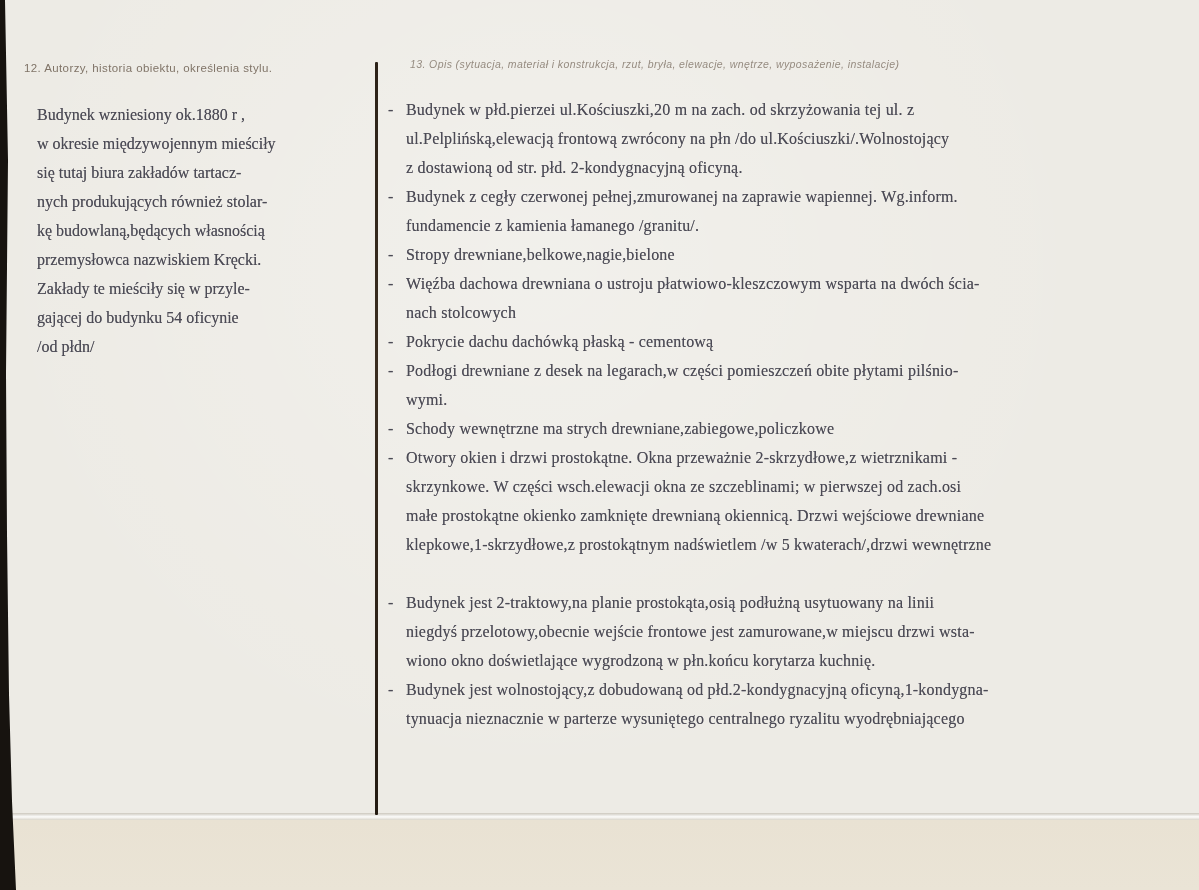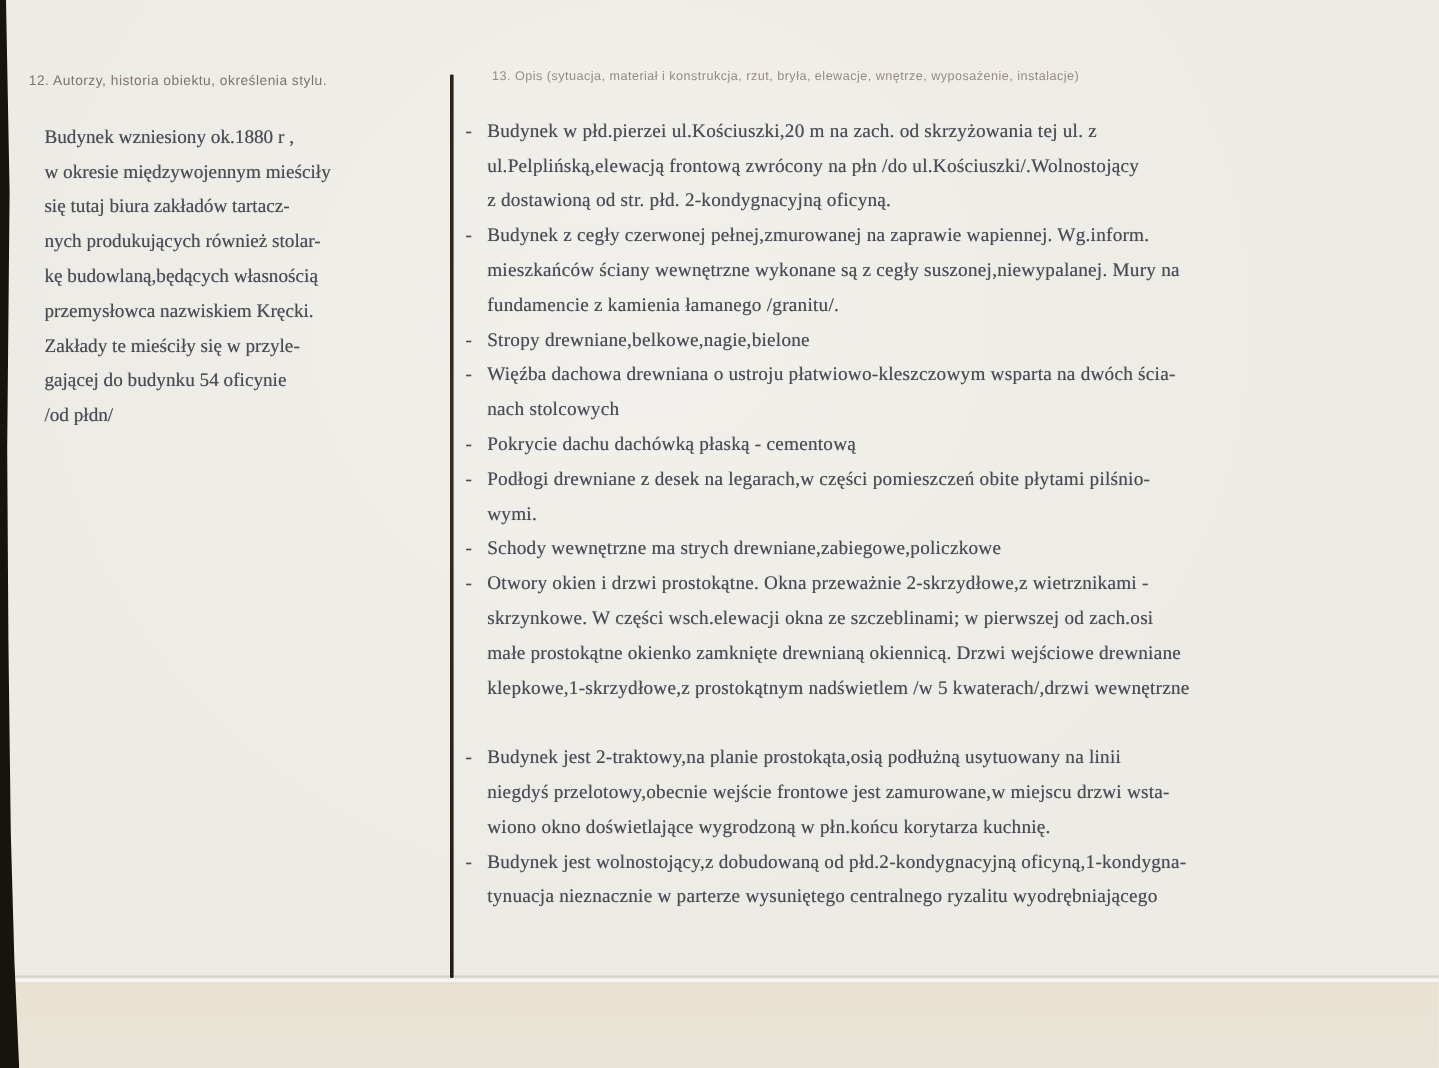--- a/index.html
+++ b/index.html
@@ -46,21 +46,21 @@
   }
   .field-label{
     position:absolute;
     font-family:"Liberation Sans","DejaVu Sans",sans-serif;
     font-size:11.5px;letter-spacing:0.4px;
     color:var(--label);
     opacity:0.92;
     white-space:nowrap;
   }
   #label-12{left:24px;top:62px;text-align:center;}
-  #label-13{left:410px;top:58px;font-size:10.5px;opacity:0.75;}
+  #label-13{left:410px;top:58px;font-size:10.5px;opacity:0.75;font-style:italic;}
   .typed{
     color:var(--ink);
     font-size:16px;
     line-height:29px;
     white-space:nowrap;
     text-shadow:0 0 0.6px rgba(60,58,70,0.55);
   }
   #left-lines{
     position:absolute;left:37px;top:100px;width:340px;
     letter-spacing:0px;
@@ -107,24 +107,20 @@
         <span class="dash"></span>
         <span>ul.Pelplińską,elewacją frontową zwrócony na płn /do ul.Kościuszki/.Wolnostojący</span>
       </div>
       <div class="rline">
         <span class="dash"></span>
         <span>z dostawioną od str. płd. 2-kondygnacyjną oficyną.</span>
       </div>
       <div class="rline">
         <span class="dash">-</span>
         <span>Budynek z cegły czerwonej pełnej,zmurowanej na zaprawie wapiennej. Wg.inform.</span>
-      </div>
-      <div class="rline">
-        <span class="dash"></span>
-        <span>mieszkańców ściany wewnętrzne wykonane są z cegły suszonej,niewypalanej. Mury na</span>
       </div>
       <div class="rline">
         <span class="dash"></span>
         <span>fundamencie z kamienia łamanego /granitu/.</span>
       </div>
       <div class="rline">
         <span class="dash">-</span>
         <span>Stropy drewniane,belkowe,nagie,bielone</span>
       </div>
       <div class="rline">

